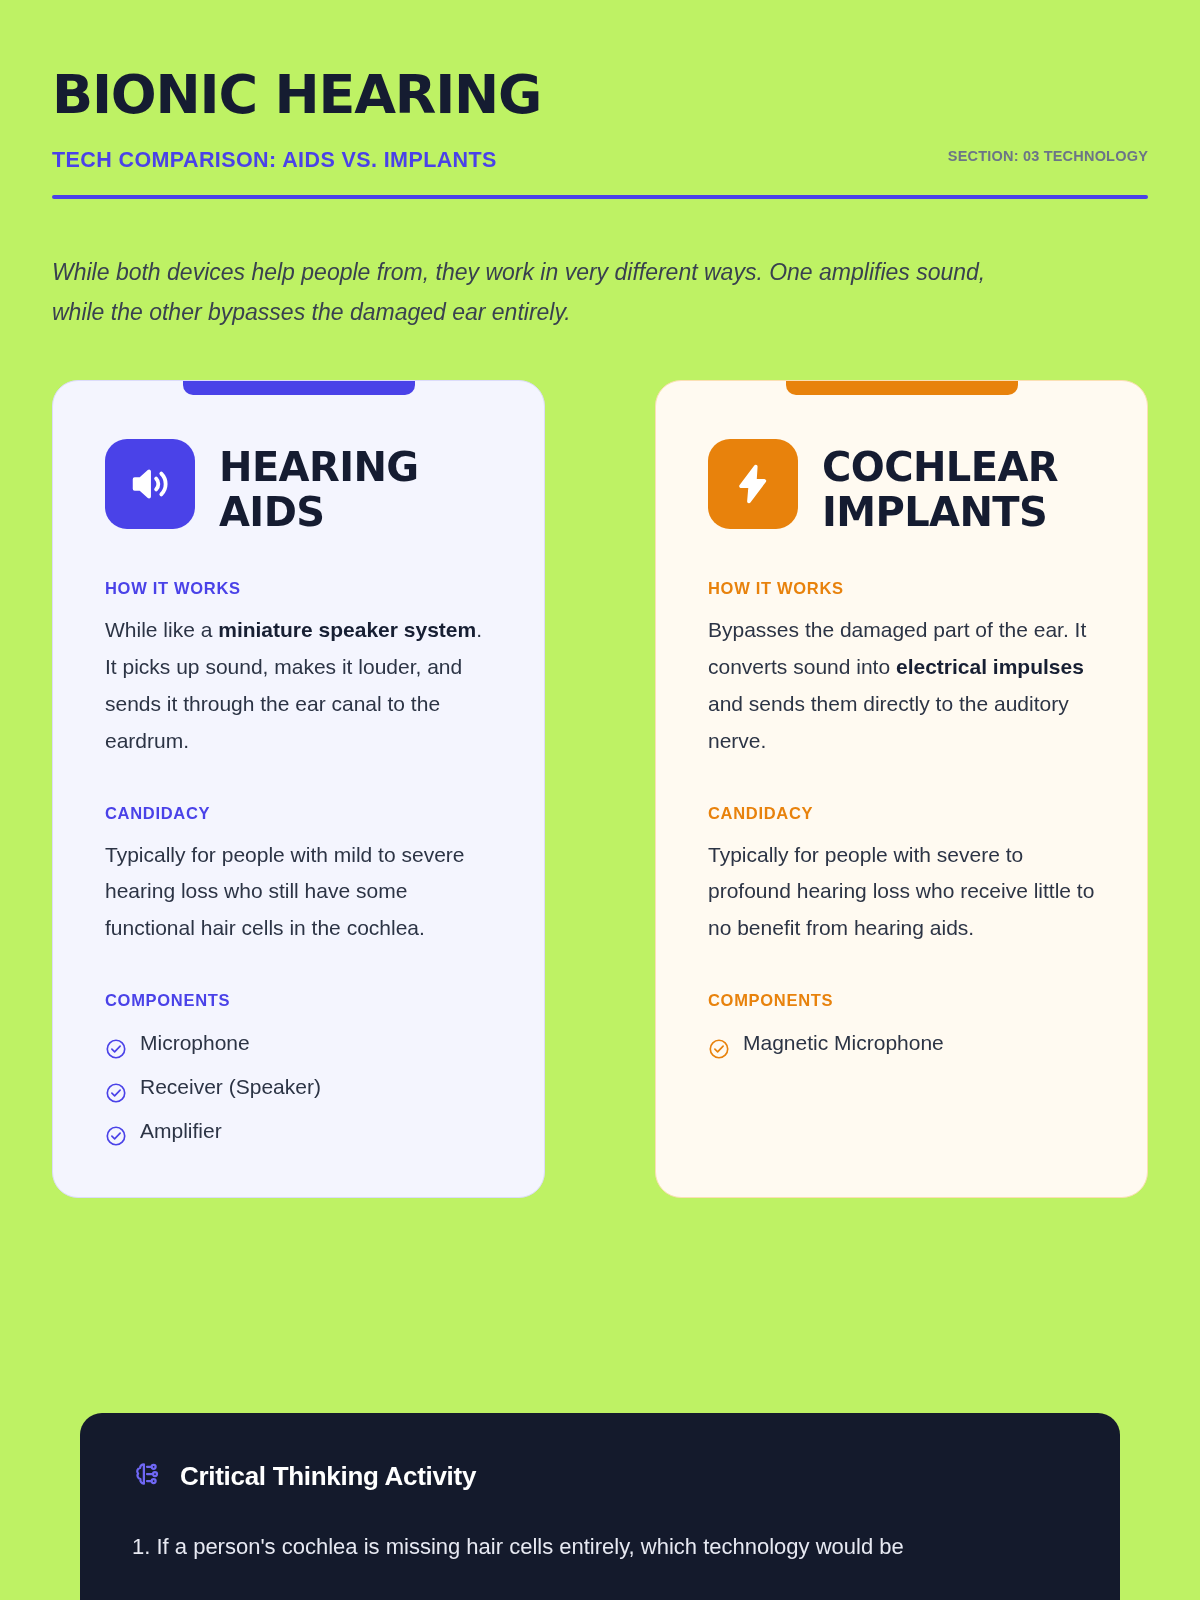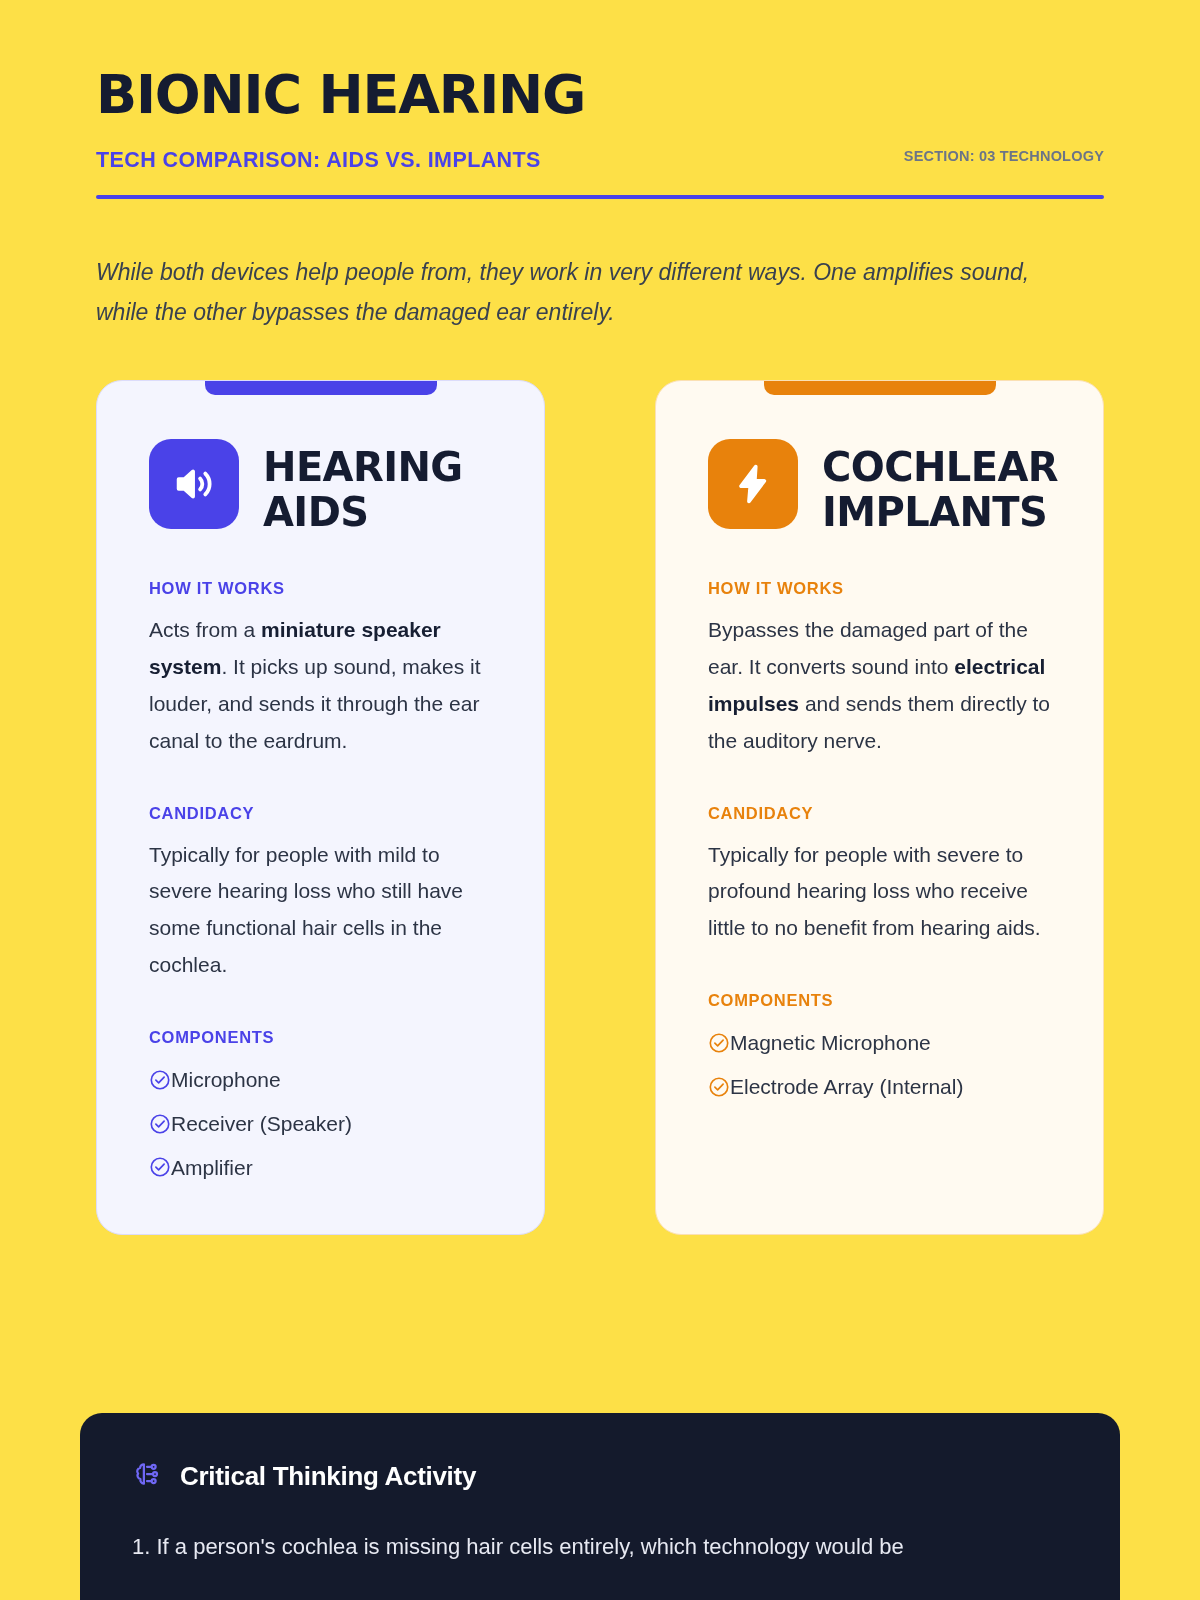--- a/index.html
+++ b/index.html
@@ -7,22 +7,22 @@
     width: 1200px;
     height: 1600px;
     background: #ffffff;
     font-family: "Liberation Sans", sans-serif;
     overflow: hidden;
   }
   .page {
     position: relative;
     width: 1200px;
     height: 1600px;
-    padding: 0 96px;
-    background: #fde047;
+    padding: 0 52px;
+    background: #bef264;
   }
 
   
   .header { padding-top: 68px; }
   .title {
     font-size: 54px;
     font-weight: bold;
     letter-spacing: -1.2px;
     color: #151c31;
     line-height: 1.0;
@@ -140,21 +140,22 @@
     margin-top: 14px;
     font-size: 21px;
     line-height: 1.76;
     color: #2c3445;
   }
   .sec-body b { font-weight: bold; color: #171f33; }
 
   .comp-list { margin-top: 16px; }
   .comp-item {
     display: flex;
-    align-items: center;
+    align-items: flex-end;
+    gap: 13px;
     font-size: 21px;
     line-height: 1.6;
     color: #2c3445;
     margin-bottom: 10px;
   }
   .check { width: 22px; height: 22px; min-width: 22px; display: block; }
 
   
   .activity {
     position: absolute;
@@ -210,21 +211,21 @@
           <svg width="46" height="46" viewBox="0 0 24 24" fill="none" stroke="#ffffff" stroke-width="2" stroke-linecap="round" stroke-linejoin="round">
             <path d="M4 9.5h3L11.5 5.5v13L7 14.5H4z" fill="#ffffff" stroke="#ffffff"></path>
             <path d="M15.2 9.2a4 4 0 0 1 0 5.6"></path>
             <path d="M17.9 6.6a7.6 7.6 0 0 1 0 10.8"></path>
           </svg>
         </div>
         <div class="card-title">HEARING AIDS</div>
       </div>
 
       <div class="sec-label lbl-blue">HOW IT WORKS</div>
-      <div class="sec-body"><span>Acts from a </span><b>miniature speaker system</b><span>. It picks up sound, makes it louder, and sends it through the ear canal to the eardrum.</span></div>
+      <div class="sec-body"><span>While like a </span><b>miniature speaker system</b><span>. It picks up sound, makes it louder, and sends it through the ear canal to the eardrum.</span></div>
 
       <div class="sec-label lbl-blue">CANDIDACY</div>
       <div class="sec-body">Typically for people with mild to severe hearing loss who still have some functional hair cells in the cochlea.</div>
 
       <div class="sec-label lbl-blue">COMPONENTS</div>
       <div class="comp-list">
         <div class="comp-item">
           <svg class="check" viewBox="0 0 24 24" fill="none" stroke="#4a42e8" stroke-width="1.8" stroke-linecap="round" stroke-linejoin="round">
               <circle cx="12" cy="12" r="9.5"></circle>
               <path d="M7.5 12.2l3 3 6-6.4"></path>
@@ -266,27 +267,20 @@
       <div class="sec-body">Typically for people with severe to profound hearing loss who receive little to no benefit from hearing aids.</div>
 
       <div class="sec-label lbl-orange">COMPONENTS</div>
       <div class="comp-list">
         <div class="comp-item">
           <svg class="check" viewBox="0 0 24 24" fill="none" stroke="#e8820c" stroke-width="1.8" stroke-linecap="round" stroke-linejoin="round">
               <circle cx="12" cy="12" r="9.5"></circle>
               <path d="M7.5 12.2l3 3 6-6.4"></path>
             </svg>
           <span>Magnetic Microphone</span>
-        </div>
-        <div class="comp-item">
-          <svg class="check" viewBox="0 0 24 24" fill="none" stroke="#e8820c" stroke-width="1.8" stroke-linecap="round" stroke-linejoin="round">
-              <circle cx="12" cy="12" r="9.5"></circle>
-              <path d="M7.5 12.2l3 3 6-6.4"></path>
-            </svg>
-          <span>Electrode Array (Internal)</span>
         </div>
       </div>
     </div>
   </div>
 
   <div class="activity">
     <div class="activity-head">
       <span>
         <svg width="30" height="30" viewBox="0 0 24 24" fill="none" stroke="#6f67f5" stroke-width="1.8" stroke-linecap="round" stroke-linejoin="round">
           <path d="M9.5 4.2a3 3 0 0 0-3 3 2.6 2.6 0 0 0-1.6 4.4A2.8 2.8 0 0 0 6.8 16a3 3 0 0 0 2.7 3.8V4.2z"></path>

